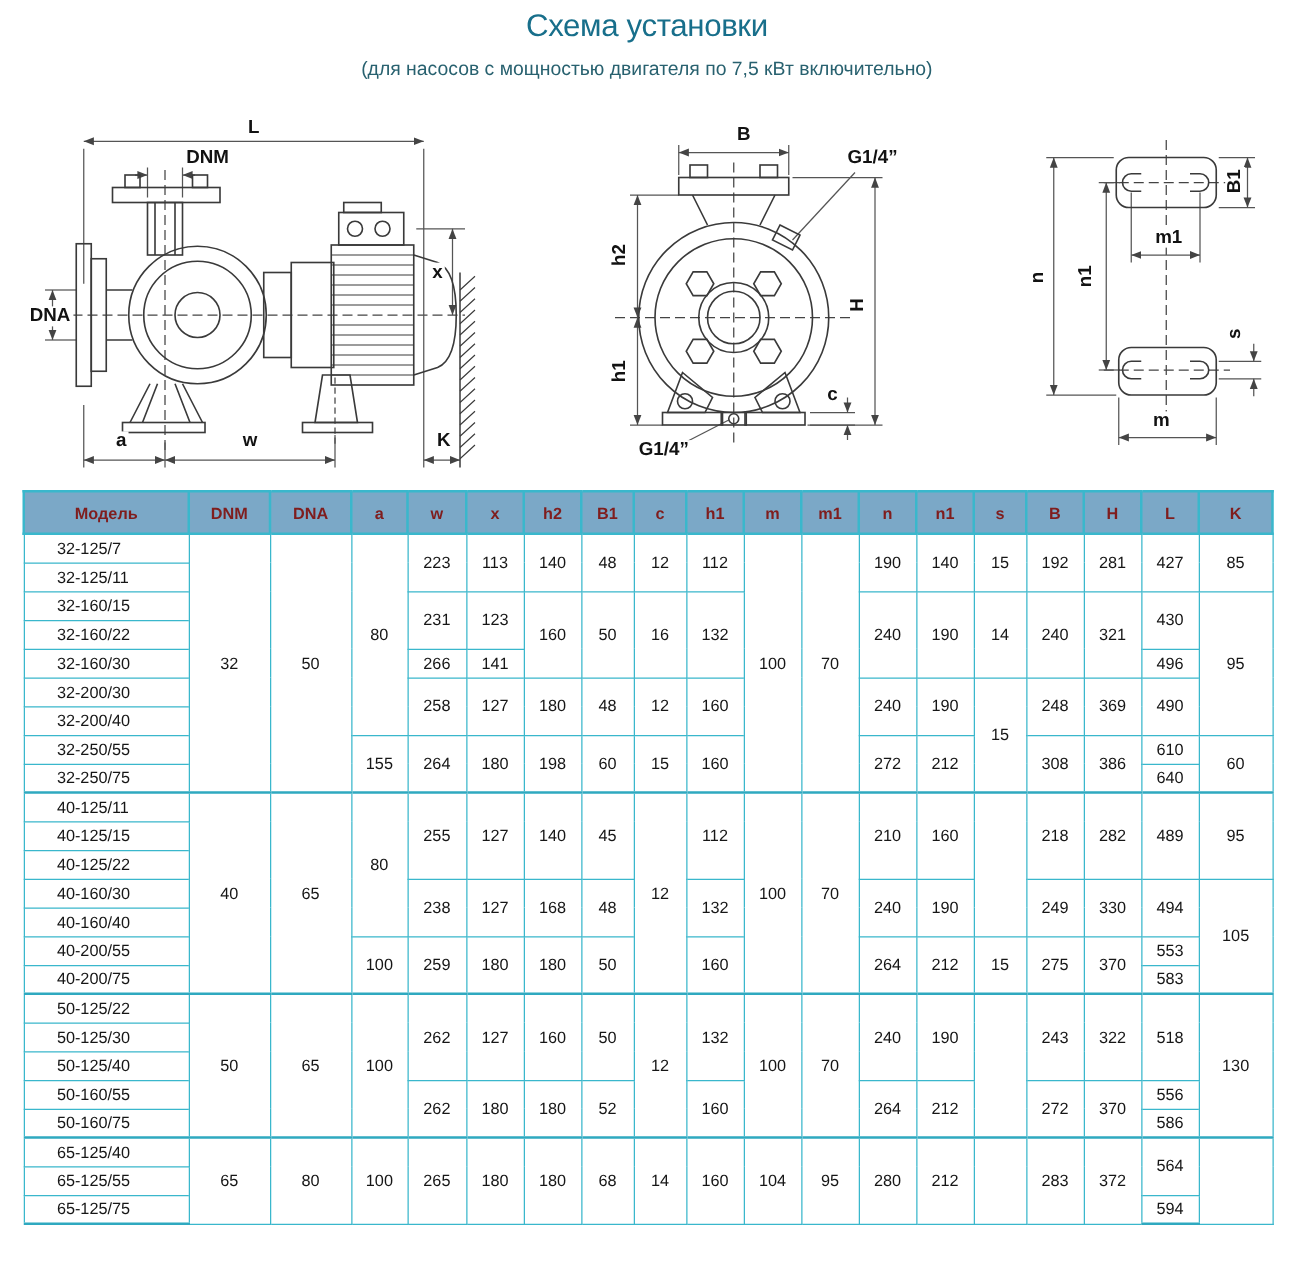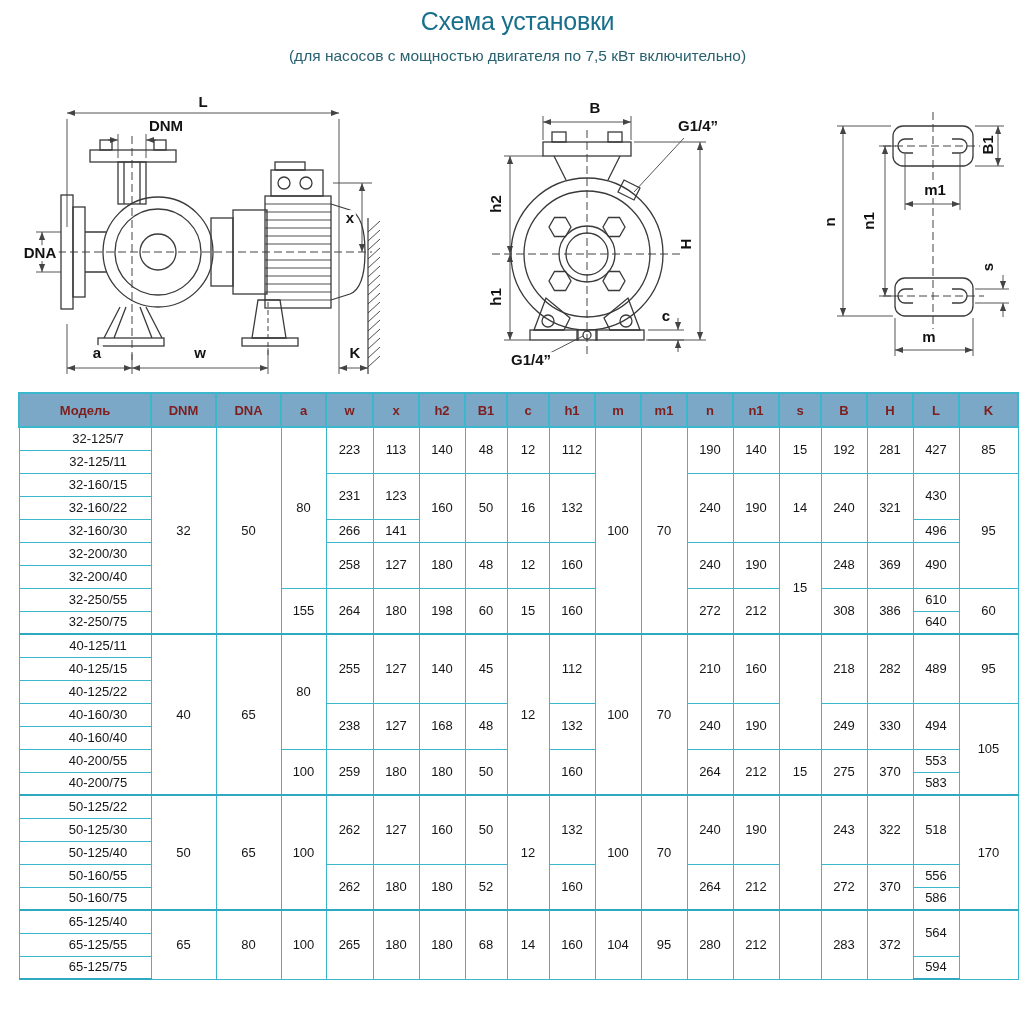--- a/index.html
+++ b/index.html
@@ -22,21 +22,21 @@
   .dl{position:absolute;font-size:15px;font-weight:bold;color:#121212;background:#fff;
       padding:0 2px;line-height:1.05;white-space:nowrap;transform:translate(-50%,-50%)}
   .dl.rot{transform:translate(-50%,-50%) rotate(-90deg)}
   
   table{border-collapse:collapse;table-layout:fixed;width:999px;position:absolute;
         left:18px;top:392px;background:#fff}
   th{background:var(--hdrbg);color:#7f1d1d;font-size:13px;font-weight:bold;height:34px;
      padding:0;border:2px solid var(--bcy);text-align:center}
   td{border:1px solid var(--bcy);font-size:13px;color:var(--ink);text-align:center;
      height:23px;padding:0;line-height:1.05;font-weight:normal}
-  td.model{text-align:center;padding-left:26px}
+  td.model{text-align:left;padding-left:26px}
   tr.blk td{border-top:2px solid var(--bcy2)}
   tbody tr:last-child td{border-bottom:2px solid var(--bcy2)}
 </style>
 </head>
 <body>
 
 <div class="page">
 
   <div class="title">Схема установки</div>
   <div class="subtitle">(для насосов с мощностью двигателя по 7,5 кВт включительно)</div>
@@ -442,21 +442,21 @@
           <td rowspan="5" class="">12</td>
           <td rowspan="3" class="">132</td>
           <td rowspan="5" class="">100</td>
           <td rowspan="5" class="">70</td>
           <td rowspan="3" class="">240</td>
           <td rowspan="3" class="">190</td>
           <td rowspan="5" class=""></td>
           <td rowspan="3" class="">243</td>
           <td rowspan="3" class="">322</td>
           <td rowspan="3" class="">518</td>
-          <td rowspan="5" class="">170</td>
+          <td rowspan="5" class="">130</td>
         </tr>
         <tr>
           <td class="model">50-125/30</td>
         </tr>
         <tr>
           <td class="model">50-125/40</td>
         </tr>
         <tr>
           <td class="model">50-160/55</td>
           <td rowspan="2" class="">262</td>

